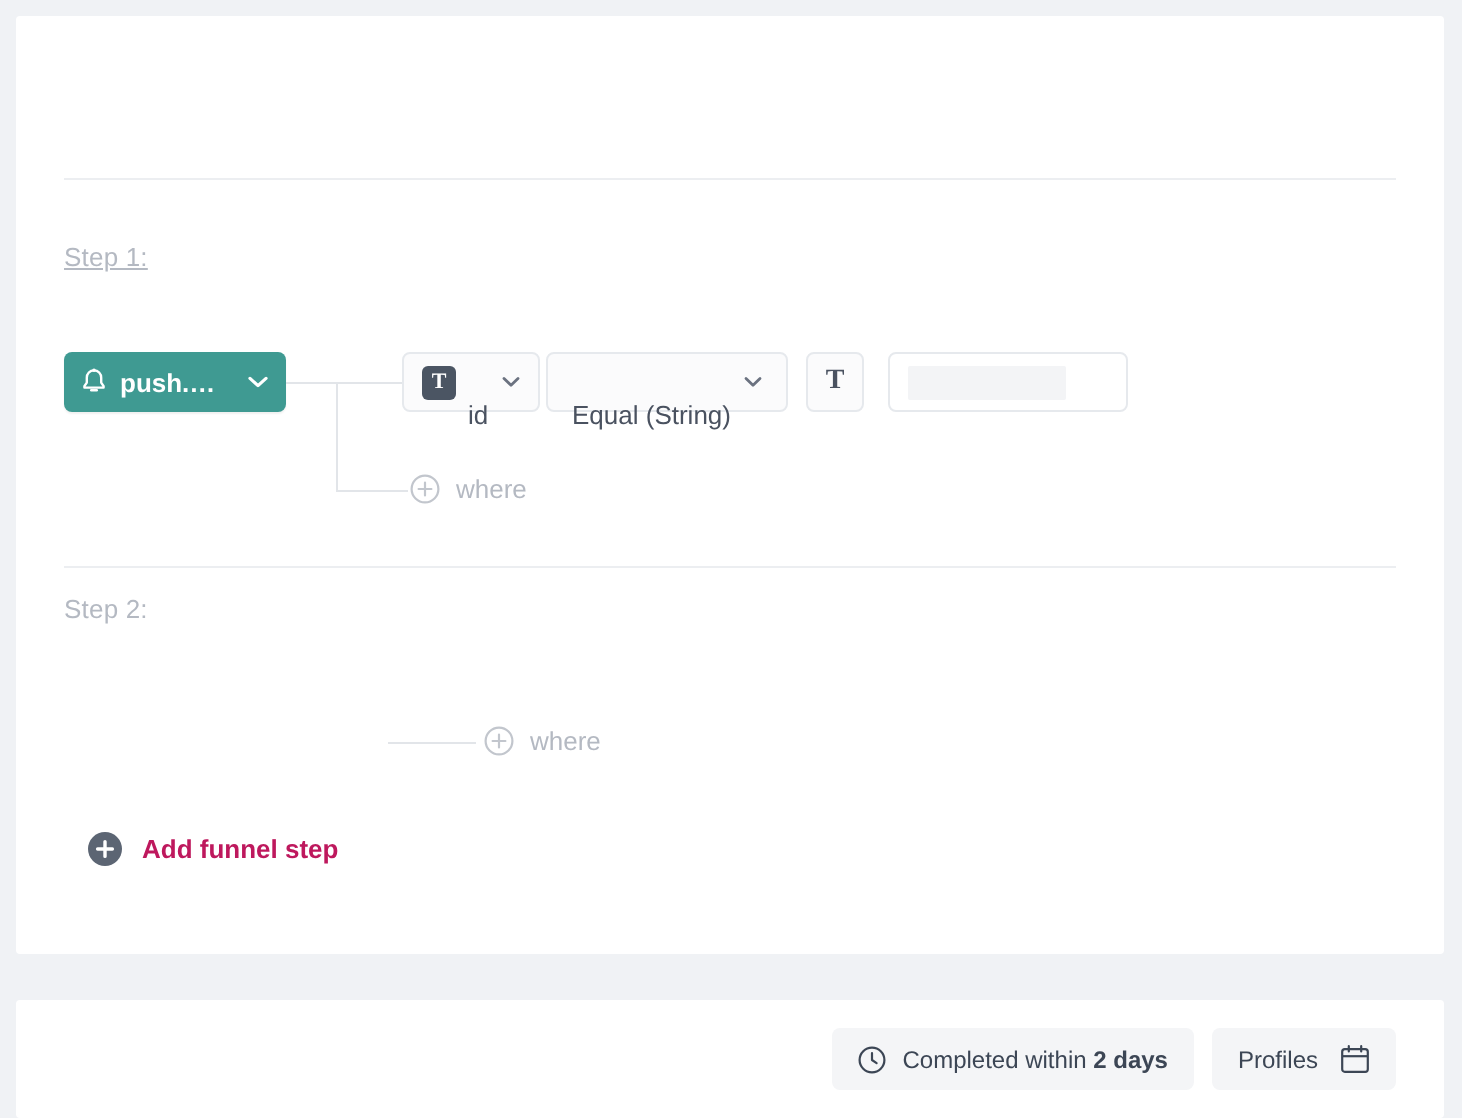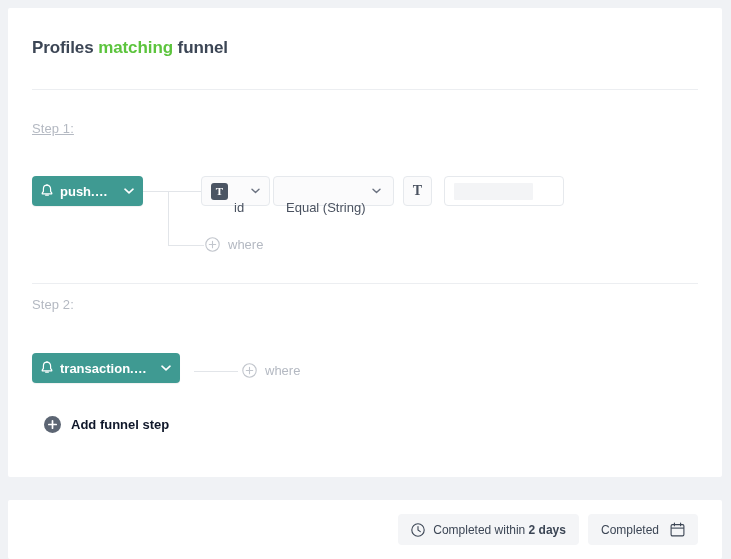--- a/index.html
+++ b/index.html
@@ -211,21 +211,21 @@
     position: absolute;
     left: 36px; top: 408px;
     display: flex;
     align-items: center;
     cursor: pointer;
   }
   .add-step .plus-f { display: flex; margin-right: 10px; }
   .add-step .add-text {
     font-size: 13px;
     font-weight: bold;
-    color: #0f172a;
+    color: #be185d;
   }
 
   
   .footer-btns {
     position: absolute;
     right: 24px;
     top: 14px;
     display: flex;
     align-items: center;
     gap: 9px;
@@ -249,25 +249,20 @@
   .fbtn-completed .ficon { margin-right: 8px; }
   .fbtn-lifetime .ficon { margin-left: 11px; }
 </style>
 </head>
 <body>
 
 <div class="page">
 
   <div class="card card-funnel">
 
-    <div class="title">
-      <span>Profiles</span>
-      <span class="hl">matching</span>
-      <span>funnel</span>
-    </div>
 
     <div class="divider divider-top"></div>
 
     <div class="step-label step1-label">Step 1:</div>
 
     <div class="event-pill pill-step1">
       <span class="bell">
         <svg width="12" height="14" viewBox="0 0 12 14" fill="none">
           <path d="M6 1.2c-2.1 0-3.6 1.6-3.6 3.7v2.4L1.2 9.1v.7h9.6v-.7L9.6 7.3V4.9C9.6 2.8 8.1 1.2 6 1.2z" stroke="#ffffff" stroke-width="1.2" stroke-linejoin="round" fill="none"></path>
           <path d="M4.6 11.1h2.8" stroke="#ffffff" stroke-width="1.2" stroke-linecap="round"></path>
@@ -322,35 +317,20 @@
           <path d="M7.5 4.3v6.4M4.3 7.5h6.4" stroke="#c2c6cd" stroke-width="1.1" stroke-linecap="round"></path>
         </svg>
       </span>
       <span class="where-text">where</span>
     </div>
 
     <div class="divider divider-mid"></div>
 
     <div class="step-label step2-label">Step 2:</div>
 
-    <div class="event-pill pill-step2">
-      <span class="bell">
-        <svg width="12" height="14" viewBox="0 0 12 14" fill="none">
-          <path d="M6 1.2c-2.1 0-3.6 1.6-3.6 3.7v2.4L1.2 9.1v.7h9.6v-.7L9.6 7.3V4.9C9.6 2.8 8.1 1.2 6 1.2z" stroke="#ffffff" stroke-width="1.2" stroke-linejoin="round" fill="none"></path>
-          <path d="M4.6 11.1h2.8" stroke="#ffffff" stroke-width="1.2" stroke-linecap="round"></path>
-          <circle cx="6" cy="1.1" r="0.9" fill="#ffffff"></circle>
-        </svg>
-      </span>
-      <span class="ev-text">transaction.c...</span>
-      <span class="chev">
-        <svg width="10" height="6" viewBox="0 0 10 6" fill="none">
-          <path d="M1 1.2L5 4.8L9 1.2" stroke="#ffffff" stroke-width="1.6" stroke-linecap="round" stroke-linejoin="round"></path>
-        </svg>
-      </span>
-    </div>
 
     <div class="conn conn-h3"></div>
 
     <div class="where-btn where-step2">
       <span class="plus-o">
         <svg width="15" height="15" viewBox="0 0 15 15" fill="none">
           <circle cx="7.5" cy="7.5" r="6.7" stroke="#c2c6cd" stroke-width="1.1"></circle>
           <path d="M7.5 4.3v6.4M4.3 7.5h6.4" stroke="#c2c6cd" stroke-width="1.1" stroke-linecap="round"></path>
         </svg>
       </span>
@@ -379,21 +359,21 @@
             <path d="M7 3.6V7l2.3 1.6" stroke="#3c4655" stroke-width="1.1" stroke-linecap="round" stroke-linejoin="round"></path>
           </svg>
         </span>
         <span class="ftext">
           <span>Completed within</span>
           <b>2 days</b>
         </span>
       </div>
 
       <div class="fbtn fbtn-lifetime">
-        <span class="ftext">Completed</span>
+        <span class="ftext">Profiles</span>
         <span class="ficon">
           <svg width="15" height="15" viewBox="0 0 15 15" fill="none">
             <rect x="1.1" y="2.6" width="12.8" height="11.3" rx="1.3" stroke="#3c4655" stroke-width="1.1"></rect>
             <path d="M1.1 6.1h12.8" stroke="#3c4655" stroke-width="1.1"></path>
             <path d="M4.4 1.1v2.6M10.6 1.1v2.6" stroke="#3c4655" stroke-width="1.1" stroke-linecap="round"></path>
           </svg>
         </span>
       </div>
 
     </div>

